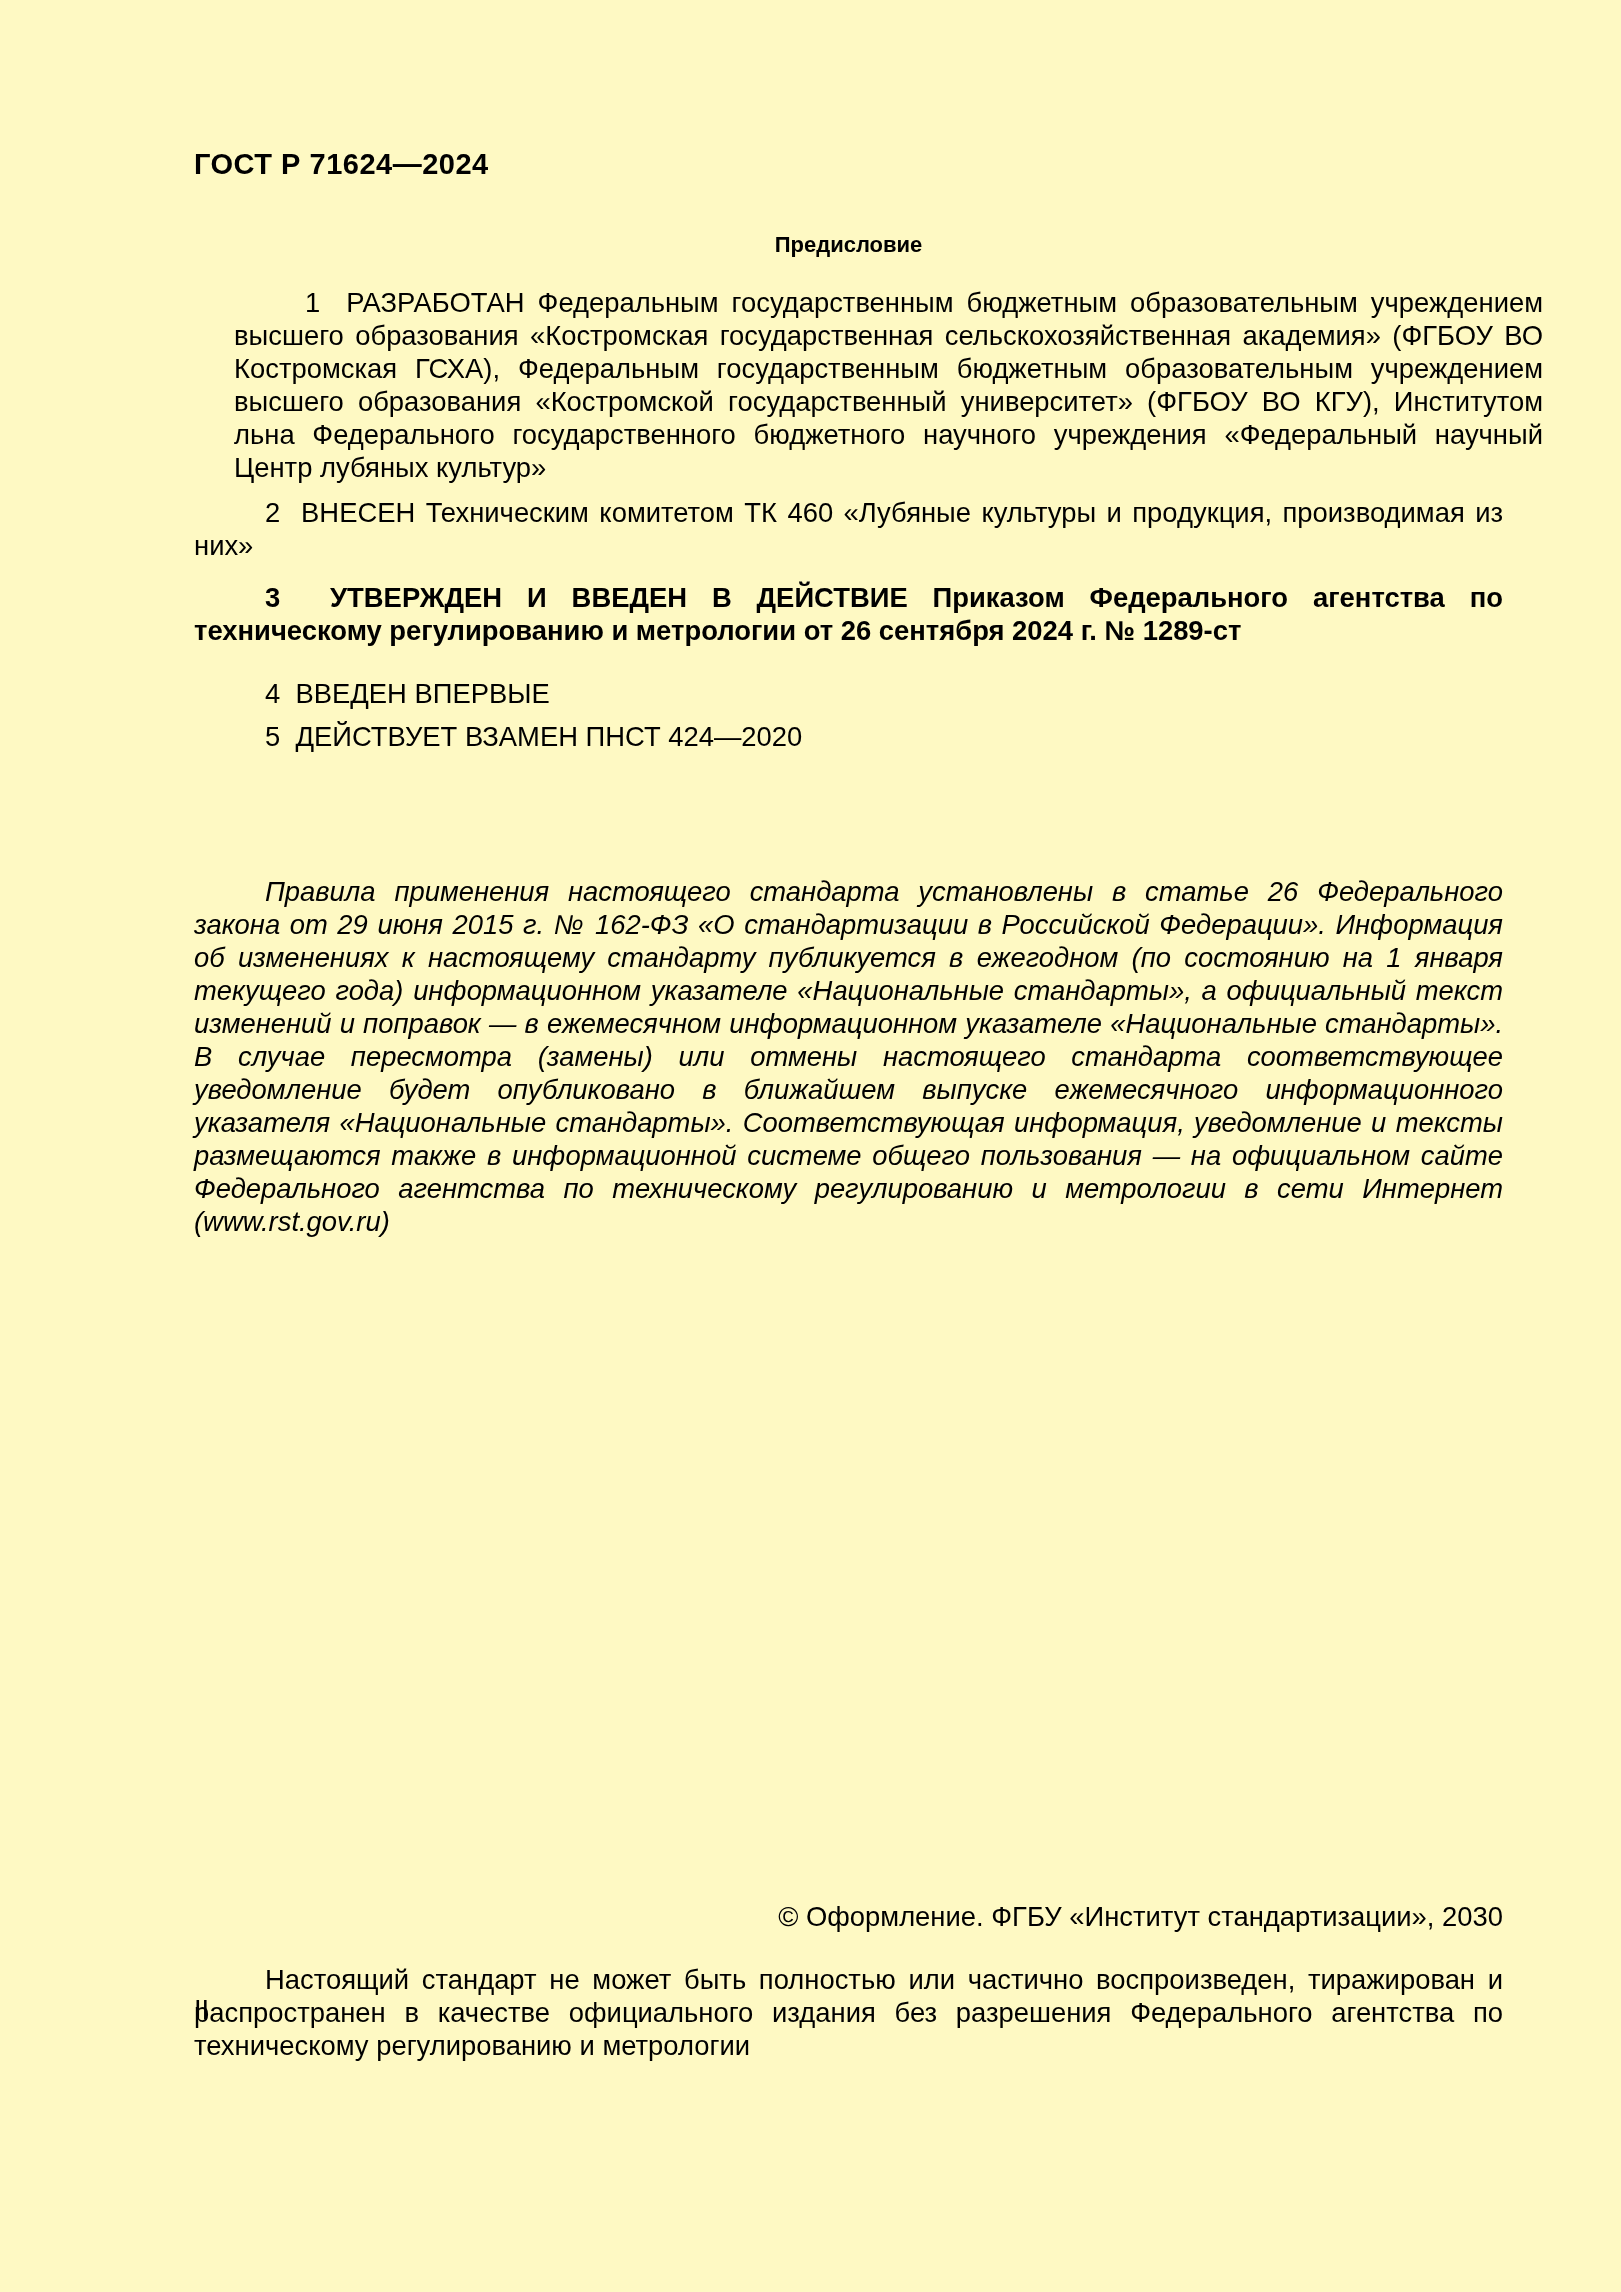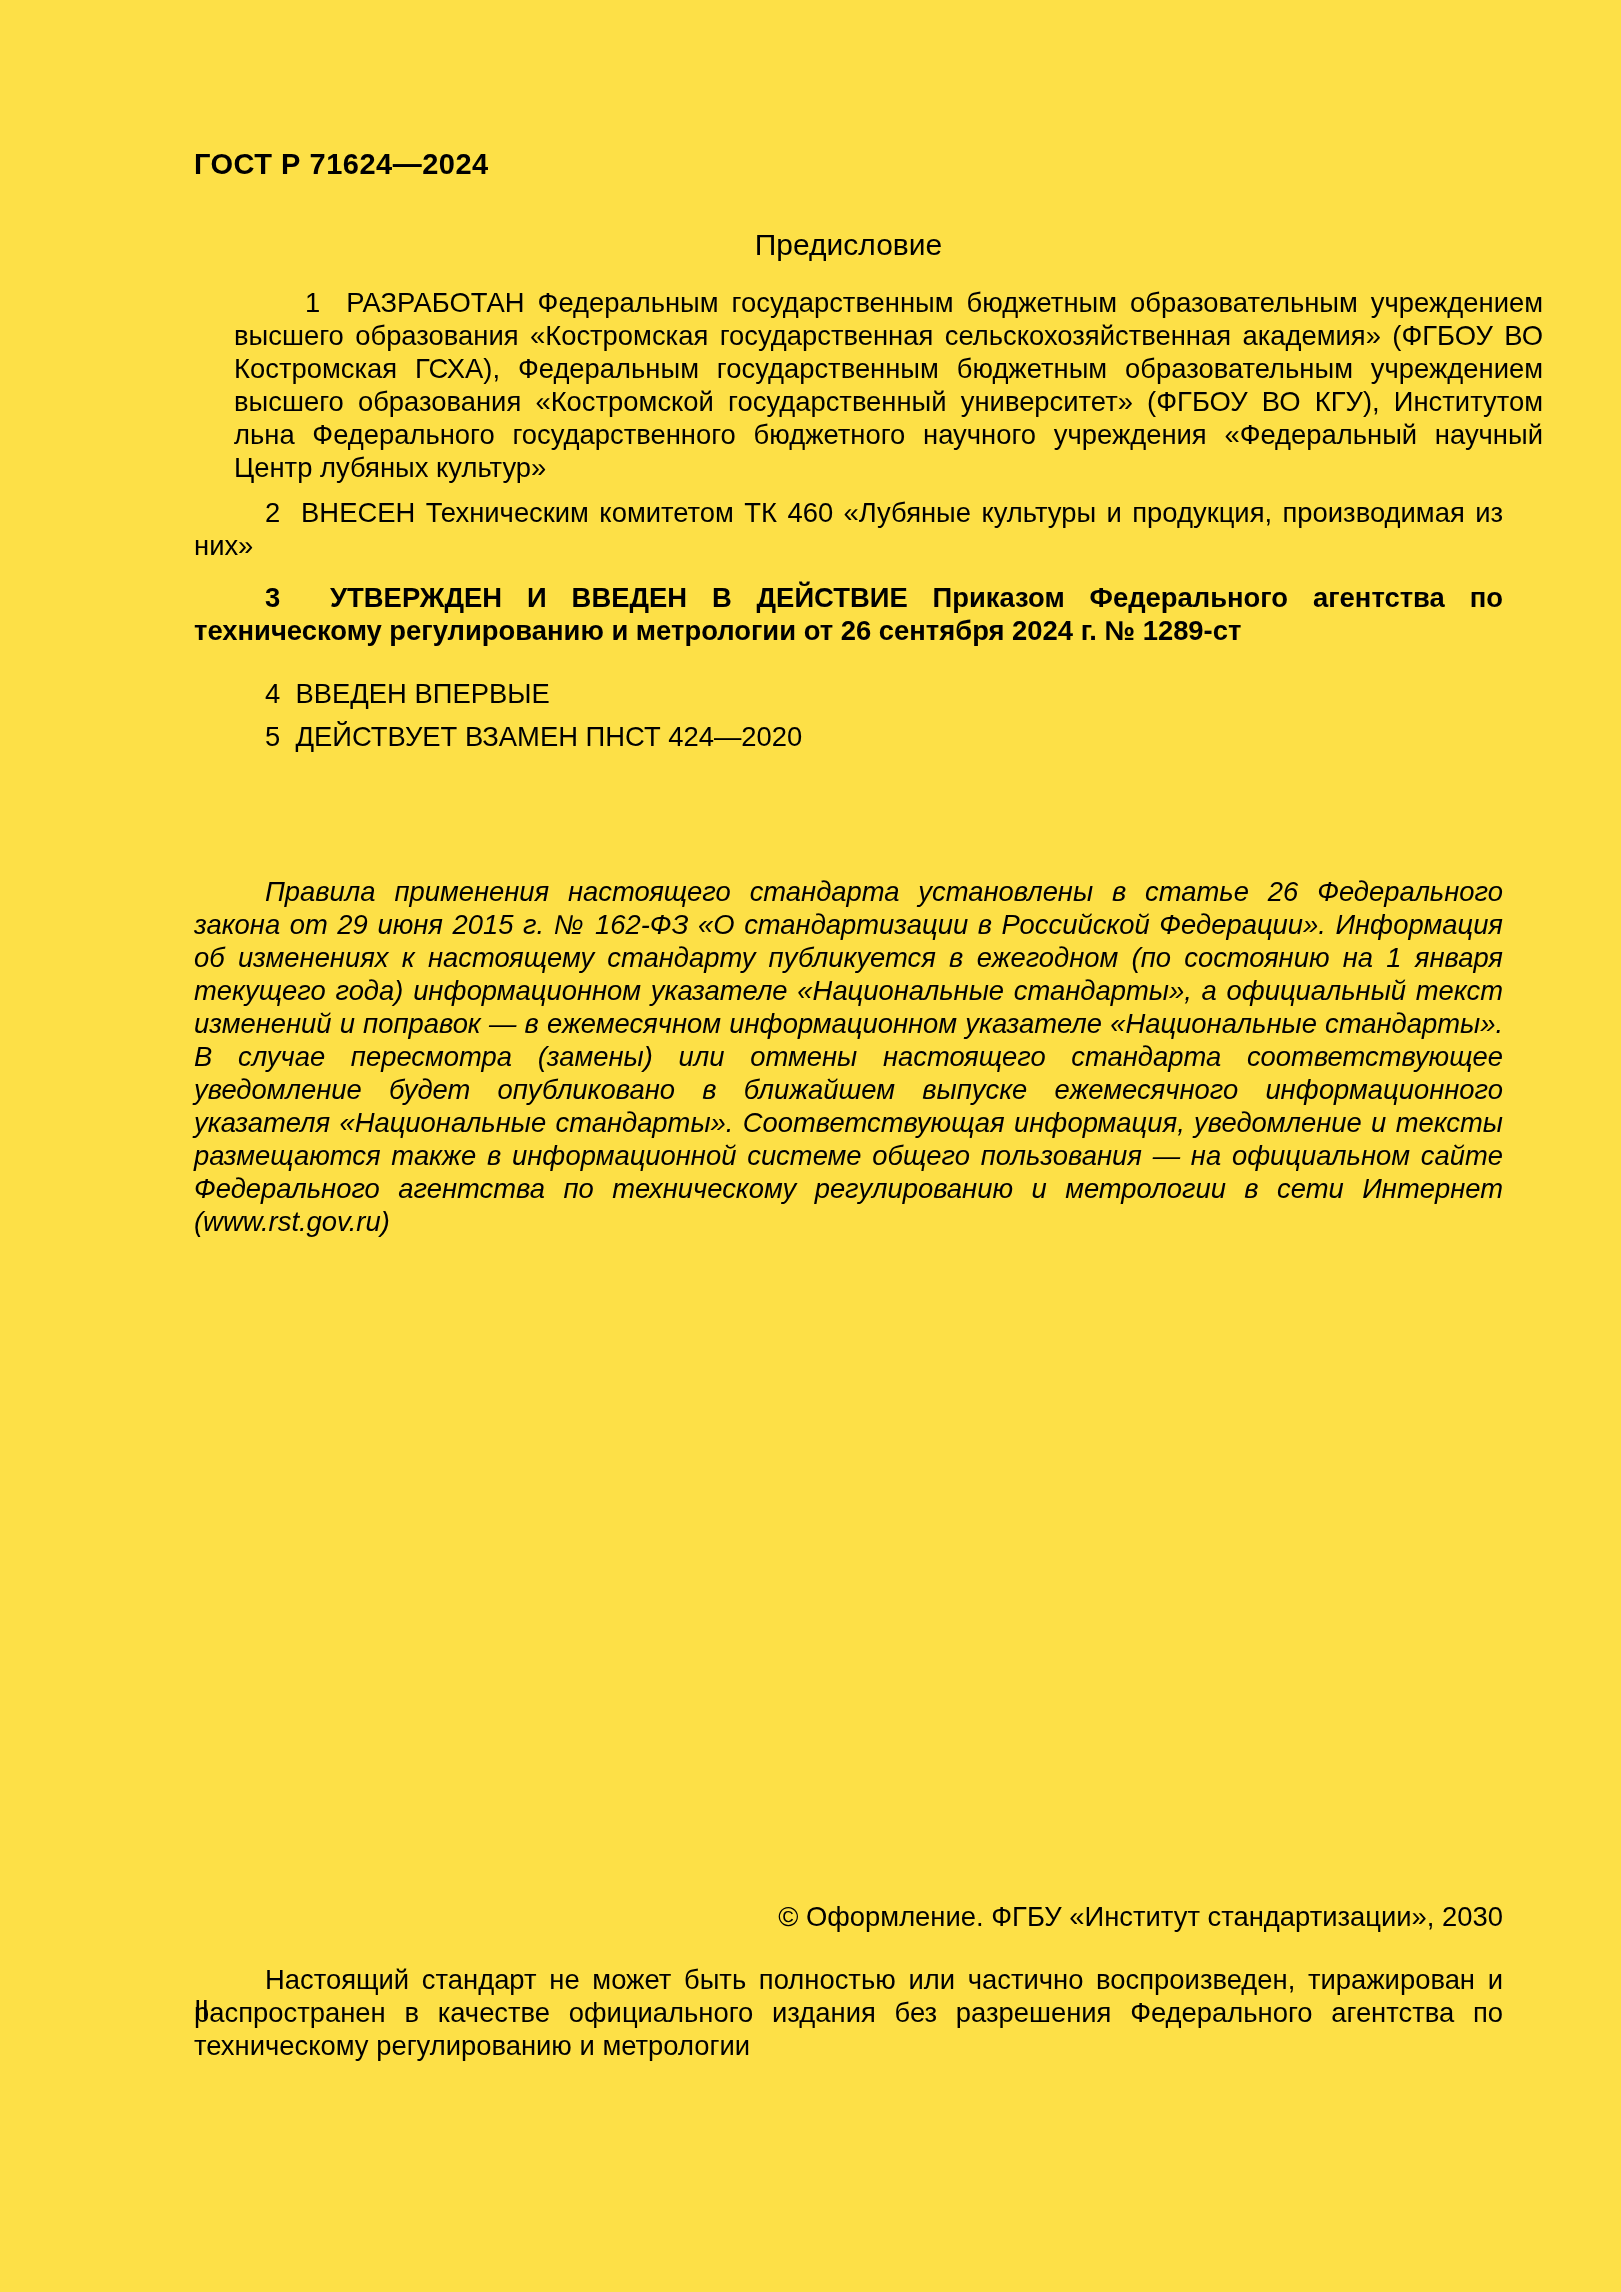--- a/index.html
+++ b/index.html
@@ -1,21 +1,21 @@
 <!DOCTYPE html>
 <html lang="ru"><head>
 <meta charset="utf-8">
 <style>
   * { margin: 0; padding: 0; box-sizing: border-box; }
   html, body { background: #ffffff; }
   .page {
     position: relative;
     width: 1621px;
     height: 2293px;
-    background: #fde047;
+    background: #fef9c3;
     color: #000000;
     font-family: "Liberation Sans", "DejaVu Sans", sans-serif;
     font-size: 27.4px;
     line-height: 33px;
     overflow: hidden;
   }
   .block {
     position: absolute;
     left: 194px;
     width: 1309px;
@@ -24,22 +24,22 @@
   .indent  { text-indent: 71px; }
   .doc-num {
     top: 148px;
     font-weight: bold;
     font-size: 29px;
     letter-spacing: 0.5px;
   }
   .title {
     top: 228px;
     text-align: center;
-    font-weight: normal;
-    font-size: 30px;
+    font-weight: bold;
+    font-size: 22px;
   }
   .p1 { top: 286px; margin-left: 40px; }
   .p2 { top: 496px; }
   .p3 { top: 581px; font-weight: bold; }
   .p4 { top: 677px; }
   .p5 { top: 720px; }
   .legal {
     top: 875px;
     font-style: italic;
   }

